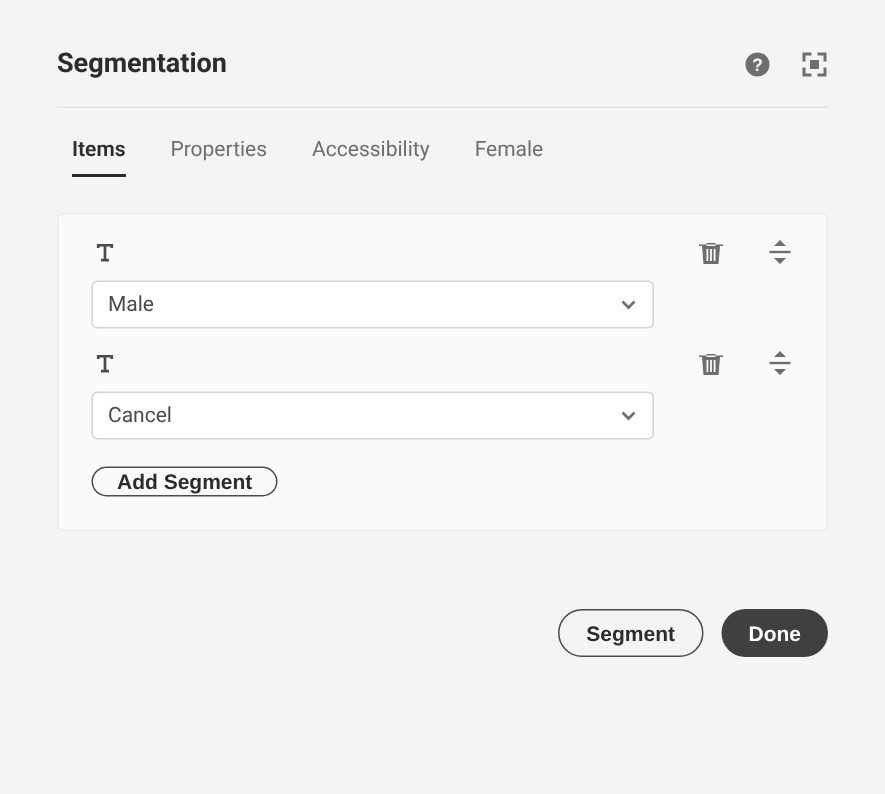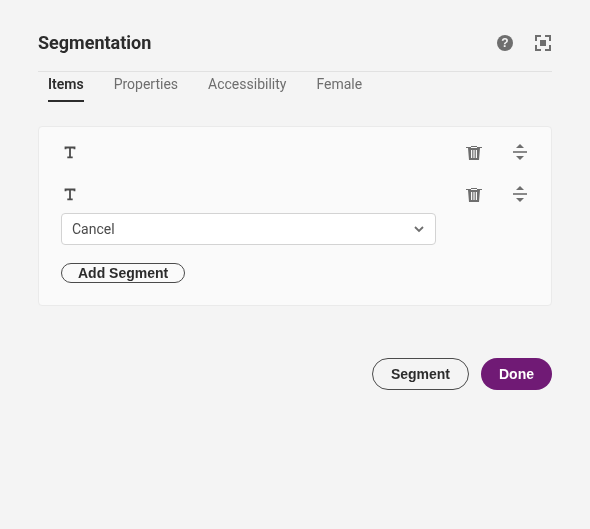--- a/index.html
+++ b/index.html
@@ -30,20 +30,21 @@
   }
   .icon-btn {
     width: 18px; height: 18px;
     display: flex; align-items: center; justify-content: center;
     cursor: pointer;
   }
   svg { display: block; }
   .tabs {
     display: flex;
     gap: 30px;
+    margin-top: 16px;
     padding: 4px 10px 6px 10px;
   }
   .tab {
     font-size: 14px;
     color: #6e6e6e;
     padding-bottom: 8px;
     cursor: pointer;
   }
   .tab.active {
     color: #2c2c2c;
@@ -111,21 +112,21 @@
     font-weight: 700;
     cursor: pointer;
     display: flex; align-items: center;
   }
   .btn-secondary {
     background: transparent;
     border: 1.5px solid #4b4b4b;
     color: #2c2c2c;
   }
   .btn-primary {
-    background: #701a75;
+    background: #404040;
     border: none;
     color: #fff;
   }
 </style>
 </head>
 <body>
 
 <div class="header-row">
   <div class="title">Segmentation</div>
   <div class="header-icons">
@@ -170,20 +171,28 @@
             </svg>
         </div>
         <div class="icon-btn">
           <svg width="18" height="18" viewBox="0 0 18 18" fill="#6e6e6e">
               <path d="M9 1 L13 5 H5 Z M9 17 L5 13 H13 Z"></path>
               <rect x="2" y="8.2" width="14" height="1.6"></rect>
             </svg>
         </div>
       </div>
     </div>
+    <div class="dropdown">
+      <span>Male</span>
+      <span class="chev">
+        <svg width="12" height="12" viewBox="0 0 12 12" fill="none" stroke="#6e6e6e" stroke-width="1.8">
+            <path d="M2 4 L6 8 L10 4"></path>
+          </svg>
+      </span>
+    </div>
   </div>
 
   <div class="item-row">
     <div class="item-tools">
       <div class="tool-left icon-btn">
         <svg width="20" height="20" viewBox="0 0 20 20" fill="#4b4b4b">
             <path d="M4 4 H16 V7 H14 V6 H11 V15 H13 V17 H7 V15 H9 V6 H6 V7 H4 Z"></path>
           </svg>
       </div>
       <div class="tool-right">

